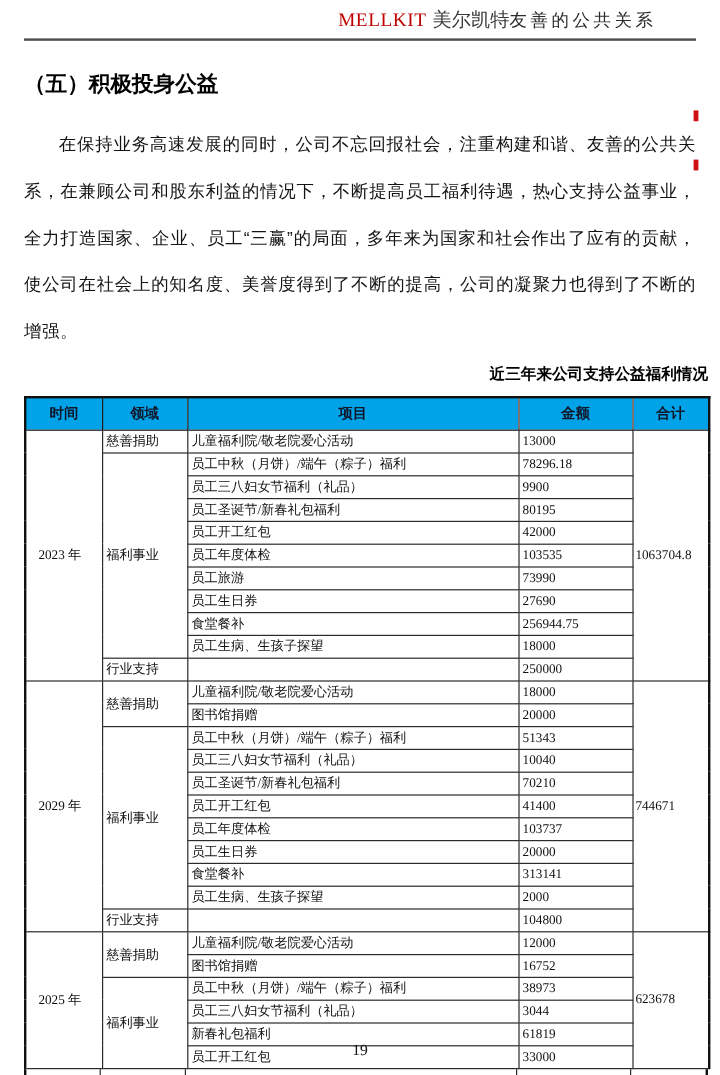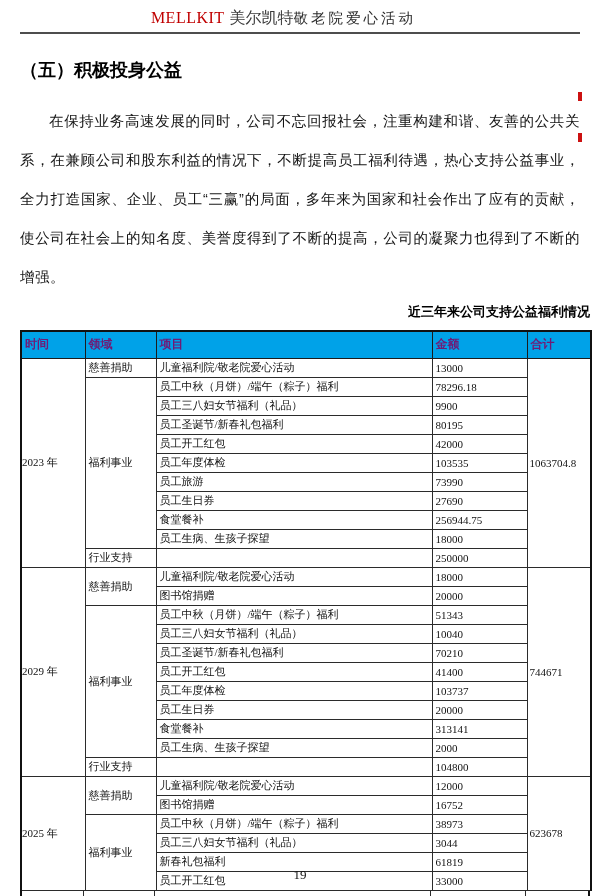--- a/index.html
+++ b/index.html
@@ -11,21 +11,21 @@
     color:#1a1a1a;
     position:relative;
     outline:1px solid #c9c9c9;
     overflow:hidden;
   }
   .page { position:absolute; inset:0; padding:0 0 0 20px; }
 
   
   .page-header {
     width:560px;
-    display:flex; justify-content:center; align-items:baseline;
+    display:flex; justify-content:flex-end; align-items:baseline;
     padding-top:9px;
   }
   .brand { font-family:"Liberation Serif", serif; font-size:16px; line-height:18px; }
   .brand-en { color:var(--brand-red,#c00000); letter-spacing:0.5px; }
   .brand-cn { color:#3b3b3b; margin-left:5px; }
   .doc-title {
     font-family:"DejaVu Serif", serif;
     font-size:14.5px; color:#2c2c2c; letter-spacing:3px;
     padding-right:33px; line-height:18px;
   }
@@ -73,26 +73,26 @@
   .welfare th, .welfare td {
     border:1px solid #2b2b2b;
     padding:0 3px;
     height:19px;
     vertical-align:middle;
     white-space:nowrap; overflow:hidden;
     text-align:left;
   }
   .welfare th {
     background:var(--accent,#00a2e8);
-    color:#701a75;
-    font-weight:bold; font-size:12px; 
+    color:#0f172a;
+    font-weight:bold; font-size:12px; text-align:center;
     height:27px;
     border-color:#1c1c1c;
   }
-  .welfare td.year-cell  { padding-left:0;margin-left:25px; }
+  .welfare td.year-cell  { padding-left:10px;margin-left:25px; }
   .welfare td.total-cell { text-align:left; padding:0 2px; }
 
   
   .table-cut-stub {
     width:570px; height:7px; display:flex;
     border-left:2px solid #111; border-right:2px solid #111;
   }
   .table-cut-stub span { display:block; height:7px; border-right:1px solid #2b2b2b; }
   .table-cut-stub span:last-child { border-right:none; flex:1; }
 
@@ -106,21 +106,21 @@
 </style>
 </head>
 <body style="--accent: #00a2e8; --brand-red: #c00000; --revision-red: #cc1111;">
 
 <div class="page">
 
   <div class="page-header">
     <div class="brand">
       <span class="brand-en">MELLKIT</span><span class="brand-cn">美尔凯特</span>
     </div>
-    <div class="doc-title">敬老院爱心活动</div>
+    <div class="doc-title">友善的公共关系</div>
   </div>
   <hr class="header-rule">
 
   <h1 class="section-heading">（五）积极投身公益</h1>
 
   <p class="body-paragraph">在保持业务高速发展的同时，公司不忘回报社会，注重构建和谐、友善的公共关系，在兼顾公司和股东利益的情况下，不断提高员工福利待遇，热心支持公益事业，全力打造国家、企业、员工“三赢”的局面，多年来为国家和社会作出了应有的贡献，使公司在社会上的知名度、美誉度得到了不断的提高，公司的凝聚力也得到了不断的增强。</p>
 
   <div class="revision-mark m1"></div>
   <div class="revision-mark m2"></div>
 

